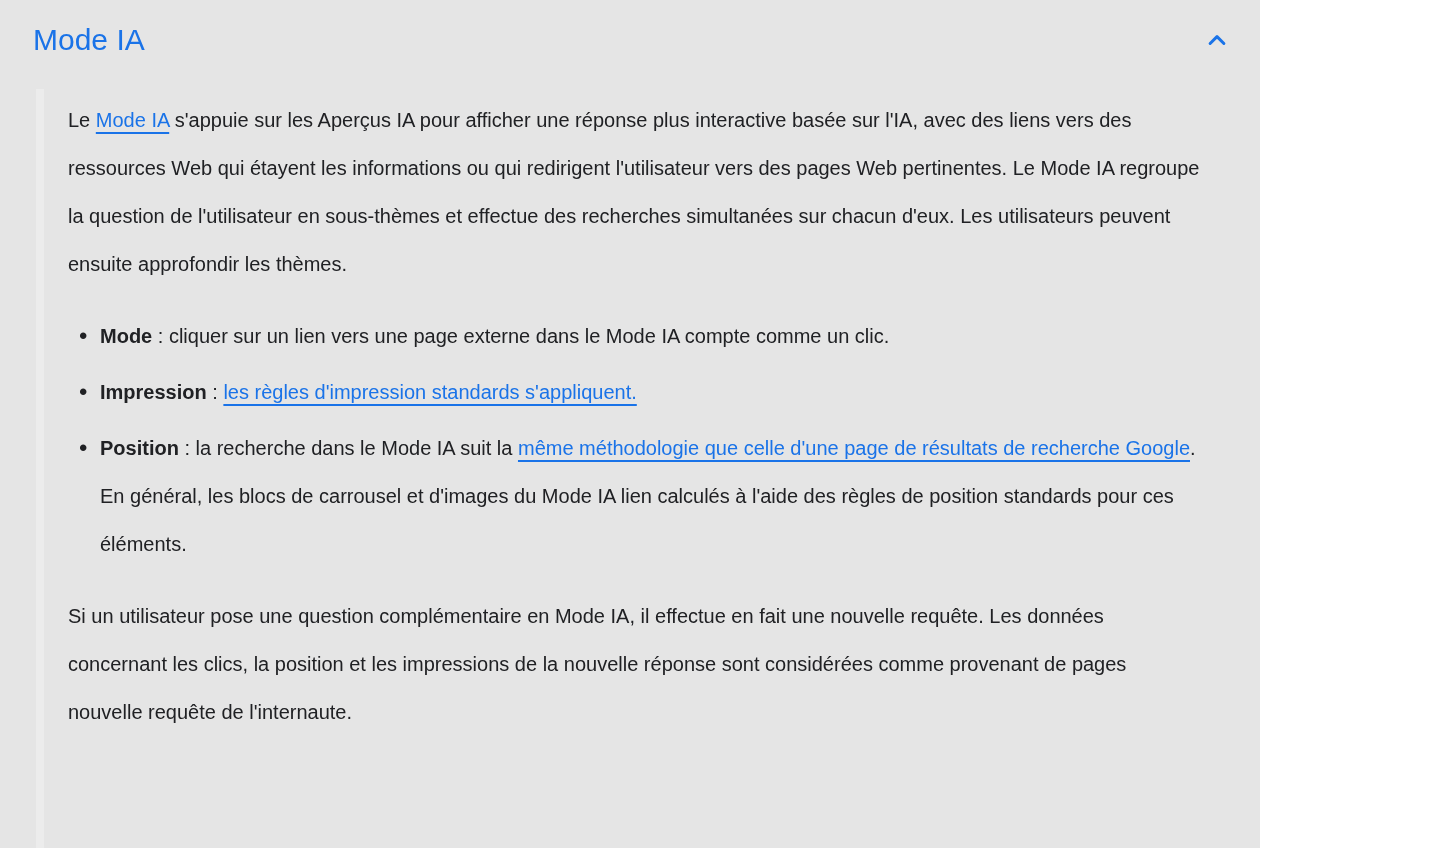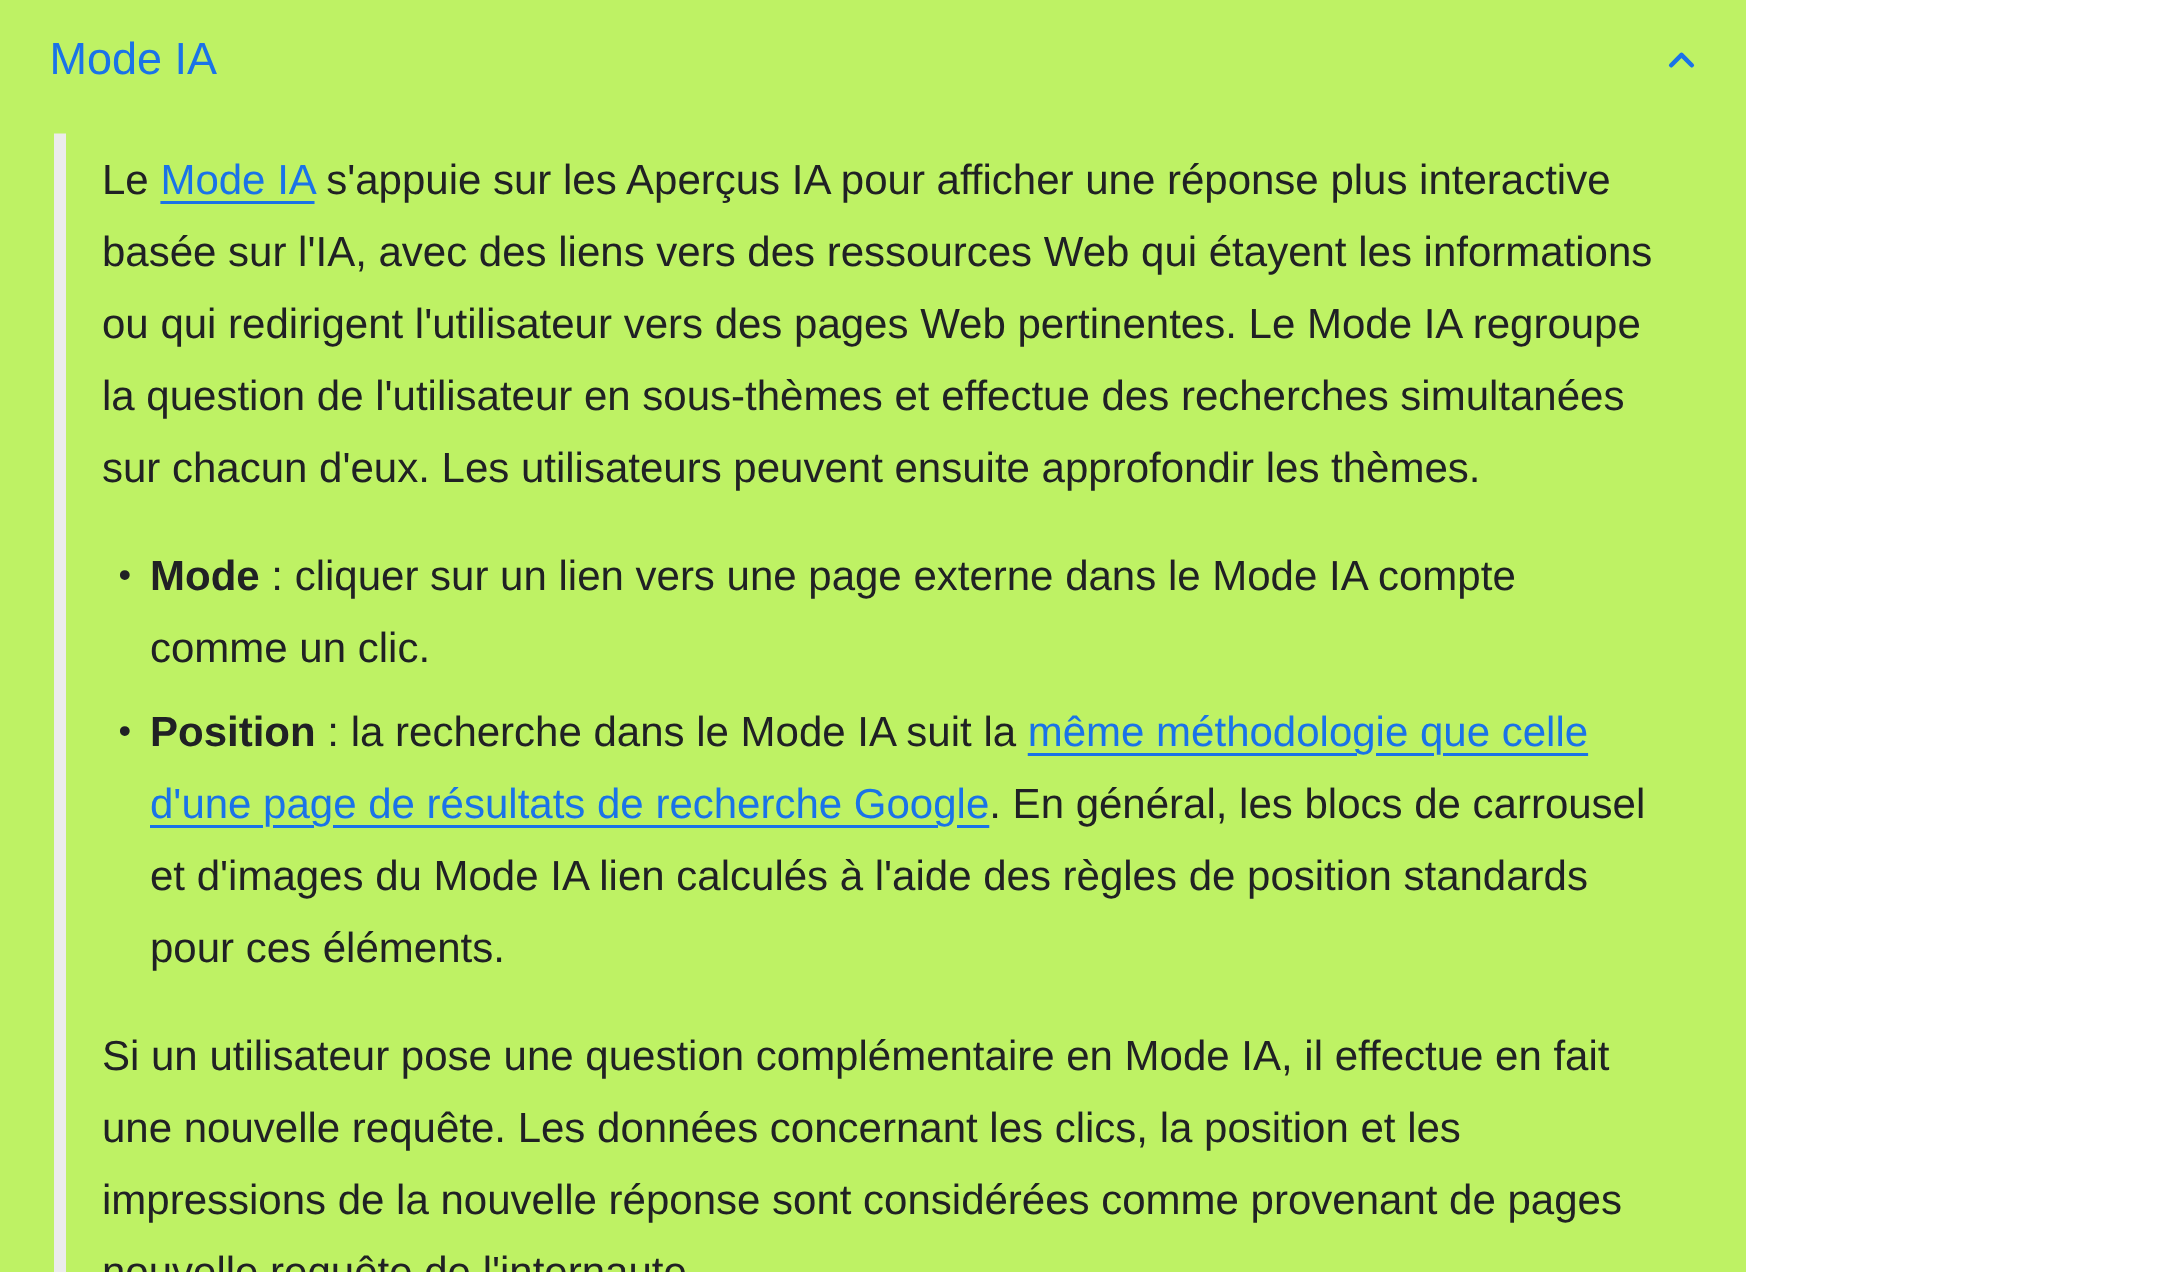--- a/index.html
+++ b/index.html
@@ -3,24 +3,24 @@
 <meta charset="utf-8">
 <style>
   * { box-sizing: border-box; }
   html, body { margin: 0; padding: 0; background: #ffffff; }
   body {
     font-family: "Liberation Sans", "DejaVu Sans", sans-serif;
     color: #202124;
   }
   .page {
     position: relative;
-    width: 1164px;
+    width: 1260px;
     height: 848px;
     overflow: hidden;
-    background: #bef264;
+    background: #e5e5e5;
   }
   .accordion-header {
     display: flex;
     justify-content: space-between;
     align-items: flex-start;
     padding: 21px 26px 0 33px;
   }
   .accordion-title {
     color: #1a73e8;
     font-size: 30px;
@@ -36,21 +36,21 @@
     margin: 4px 2px 0 0;
     cursor: pointer;
     line-height: 0;
   }
   .accordion-body {
     margin-left: 36px;
     margin-top: 31px;
     border-left: 8px solid #ececec;
     padding: 7px 57px 0 24px;
     min-height: 760px;
-    font-size: 28px;
+    font-size: 20px;
     line-height: 48px;
   }
   .accordion-body p {
     margin: 24px 0;
   }
   .accordion-body p:first-child {
     margin-top: 0;
   }
   ul.metrics-list {
     list-style: none;
@@ -95,20 +95,21 @@
     </button>
   </div>
 
   <div class="accordion-body">
 
     <p><span>Le </span><a class="link">Mode IA</a><span> s'appuie sur les Aperçus IA pour afficher une réponse plus interactive basée sur l'IA, avec des liens vers des ressources Web qui étayent les informations ou qui redirigent l'utilisateur vers des pages Web pertinentes. Le Mode IA regroupe la question de l'utilisateur en sous-thèmes et effectue des recherches simultanées sur chacun d'eux. Les utilisateurs peuvent ensuite approfondir les thèmes.</span></p>
 
     <ul class="metrics-list">
       <li><strong>Mode</strong><span> : </span><span>cliquer sur un lien vers une page externe dans le Mode IA compte comme un clic.</span></li>
 
+      <li><strong>Impression</strong><span> : </span><a class="link">les règles d'impression standards s'appliquent.</a></li>
 
       <li><strong>Position</strong><span> : </span><span>la recherche dans le Mode IA suit la </span><a class="link">même méthodologie que celle d'une page de résultats de recherche Google</a><span>. En général, les blocs de carrousel et d'images du Mode IA lien calculés à l'aide des règles de position standards pour ces éléments.</span></li>
     </ul>
 
     <p>Si un utilisateur pose une question complémentaire en Mode IA, il effectue en fait une nouvelle requête. Les données concernant les clics, la position et les impressions de la nouvelle réponse sont considérées comme provenant de pages nouvelle requête de l'internaute.</p>
 
   </div>
 </div>
 
 </body></html>

